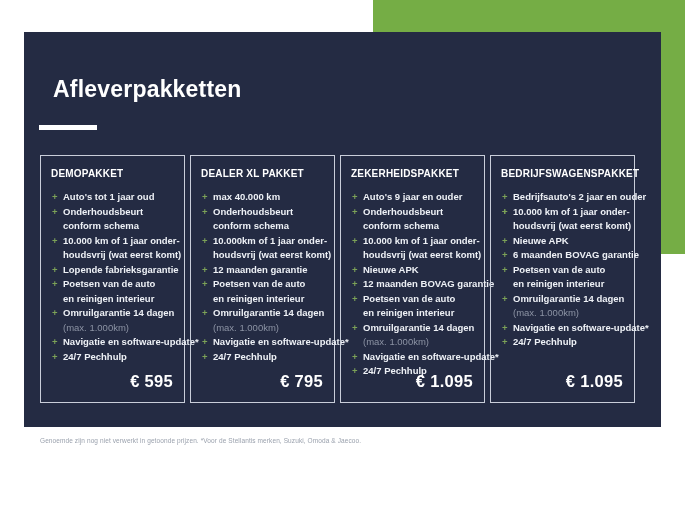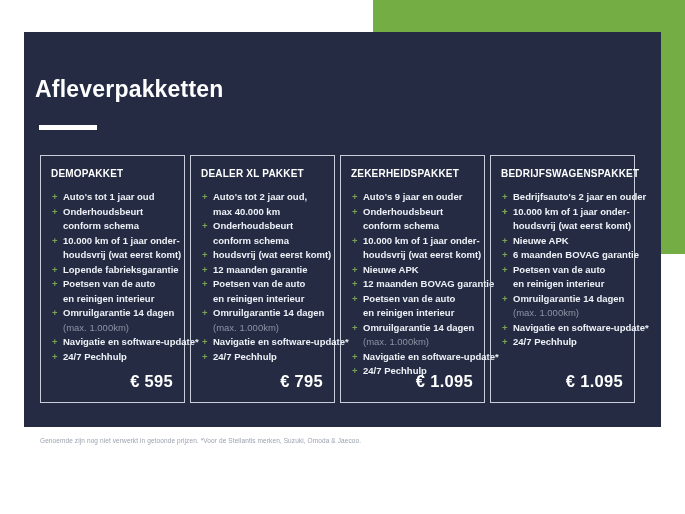--- a/index.html
+++ b/index.html
@@ -21,21 +21,21 @@
   }
   .accent-green{
     position:absolute;left:373px;top:0;width:312px;height:254px;
     background:var(--green);
   }
   .panel{
     position:absolute;left:24px;top:32px;width:637px;height:395px;
     background:var(--navy);
   }
   .page-title{
-    position:absolute;left:11px;top:46px;
+    position:absolute;left:29px;top:46px;
     color:#fff;font-size:23px;font-weight:bold;letter-spacing:0.2px;line-height:1;
   }
   .title-underline{
     position:absolute;left:15px;top:93px;width:58px;height:5px;background:#fff;
   }
   .cards{
     position:absolute;left:16px;top:123px;
     display:flex;gap:5px;
   }
   .card{
@@ -123,30 +123,30 @@
           </li>
         </ul>
     <div class="price">€ 595</div>
   </section>
 
   <section class="card">
     <h2 class="card-title">DEALER XL PAKKET</h2>
     <ul class="features">
           <li class="feature">
             <span class="plus">+</span>
-            <div class="line">Auto's tot 2 jaar oud,</div>
             <div class="line">max 40.000 km</div>
           </li>
           <li class="feature">
             <span class="plus">+</span>
             <div class="line">Onderhoudsbeurt</div>
             <div class="line">conform schema</div>
           </li>
           <li class="feature">
             <span class="plus">+</span>
+            <div class="line">10.000km of 1 jaar onder-</div>
             <div class="line">houdsvrij (wat eerst komt)</div>
           </li>
           <li class="feature">
             <span class="plus">+</span>
             <div class="line">12 maanden garantie</div>
           </li>
           <li class="feature">
             <span class="plus">+</span>
             <div class="line">Poetsen van de auto</div>
             <div class="line">en reinigen interieur</div>

